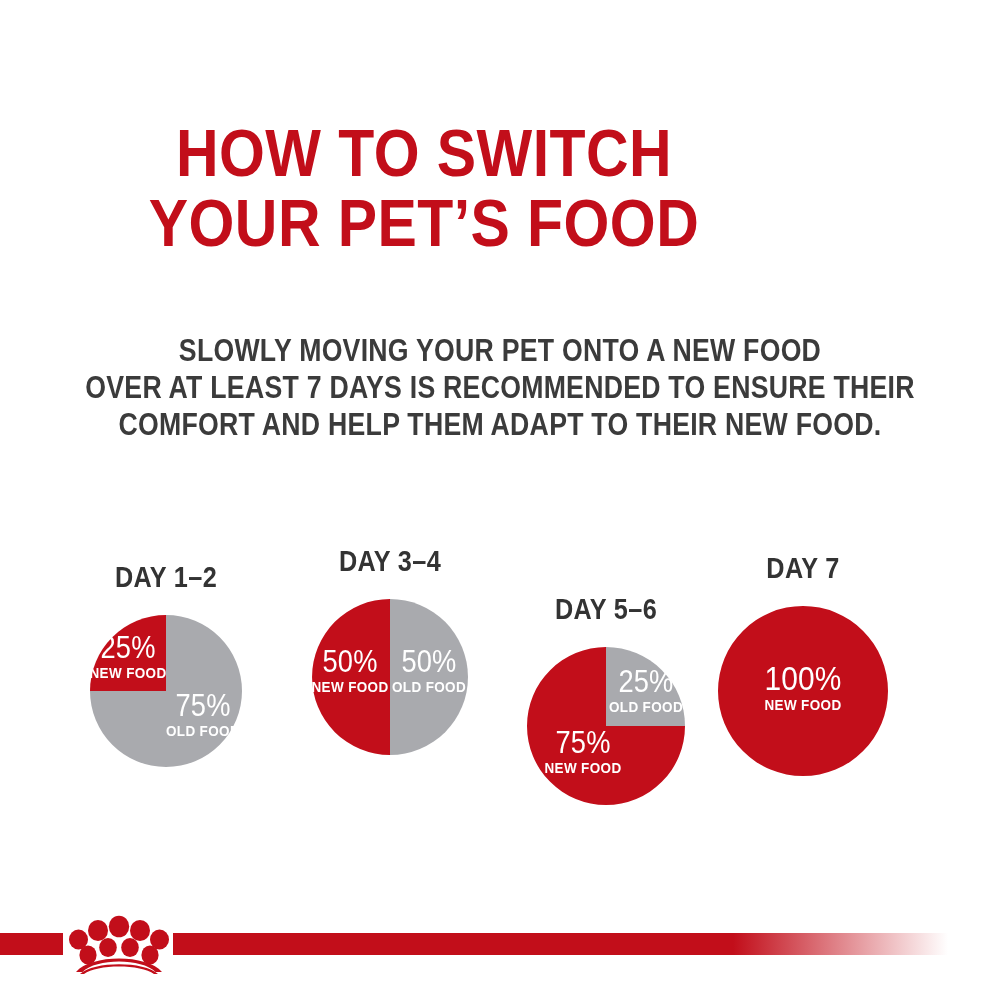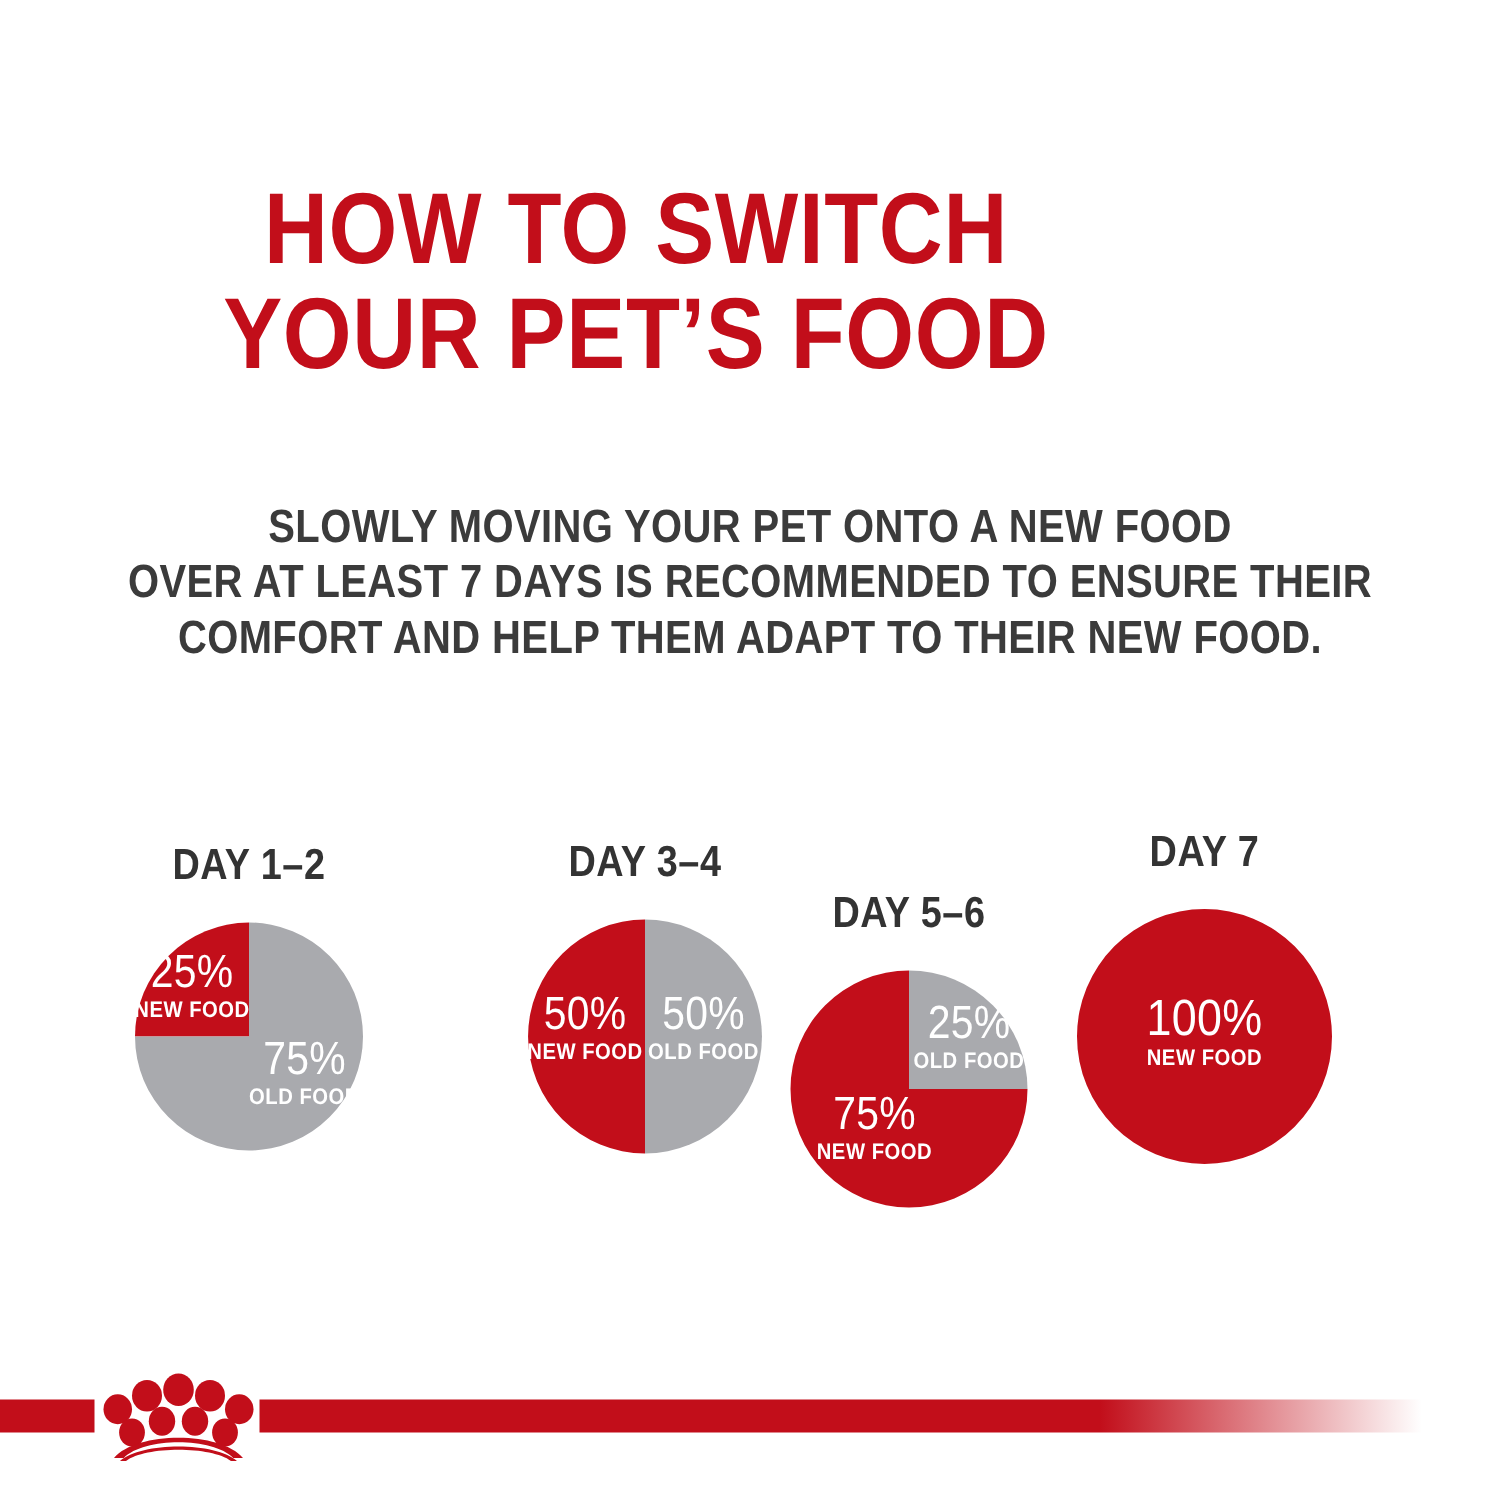--- a/index.html
+++ b/index.html
@@ -149,21 +149,21 @@
       <div class="day-label" style="top: -51px; left: 0px;">DAY 1–2</div>
       <svg class="pie-svg" width="158" height="158" viewBox="0 0 158 158">
         <path d="M 79 79 L 3 79.00000000000001 A 76 76 0 0 1 78.99999999999999 3 Z" fill="#C20E1A"></path>
         <path d="M 79 79 L 79 3 A 76 76 0 1 1 3 79.00000000000001 Z" fill="#A9AAAE"></path>
         <text class="slice-text slice-pct" x="41" y="46" text-anchor="middle" transform="translate(41,46) scale(0.88,1) translate(-41,-46)">25%</text>
         <text class="slice-text slice-sub" x="41" y="66" text-anchor="middle" transform="translate(41,66) scale(0.9,1) translate(-41,-66)">NEW FOOD</text>
         <text class="slice-text slice-pct" x="116" y="104" text-anchor="middle" transform="translate(116,104) scale(0.88,1) translate(-116,-104)">75%</text>
         <text class="slice-text slice-sub" x="116" y="124" text-anchor="middle" transform="translate(116,124) scale(0.9,1) translate(-116,-124)">OLD FOOD</text>
       </svg>
     </div>
-    <div class="pie-group" style="left: 309px; top: 610px; width: 162px; margin-left: 40px;">
+    <div class="pie-group" style="left: 309px; top: 596px; width: 162px;">
       <div class="day-label" style="top: -51px; left: 0px;">DAY 3–4</div>
       <svg class="pie-svg" width="162" height="162" viewBox="0 0 162 162">
         <path d="M 81 81 L 81 159 A 78 78 0 0 1 80.99999999999999 3 Z" fill="#C20E1A"></path>
         <path d="M 81 81 L 81 3 A 78 78 0 0 1 81 159 Z" fill="#A9AAAE"></path>
         <text class="slice-text slice-pct" x="41" y="76" text-anchor="middle" transform="translate(41,76) scale(0.88,1) translate(-41,-76)">50%</text>
         <text class="slice-text slice-sub" x="41" y="96" text-anchor="middle" transform="translate(41,96) scale(0.9,1) translate(-41,-96)">NEW FOOD</text>
         <text class="slice-text slice-pct" x="120" y="76" text-anchor="middle" transform="translate(120,76) scale(0.88,1) translate(-120,-76)">50%</text>
         <text class="slice-text slice-sub" x="120" y="96" text-anchor="middle" transform="translate(120,96) scale(0.9,1) translate(-120,-96)">OLD FOOD</text>
       </svg>
     </div>

